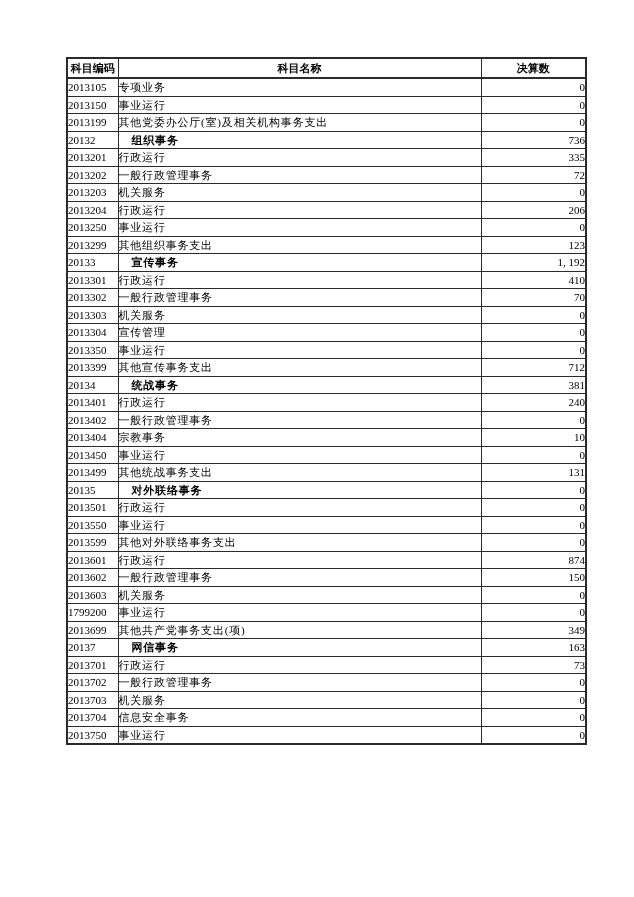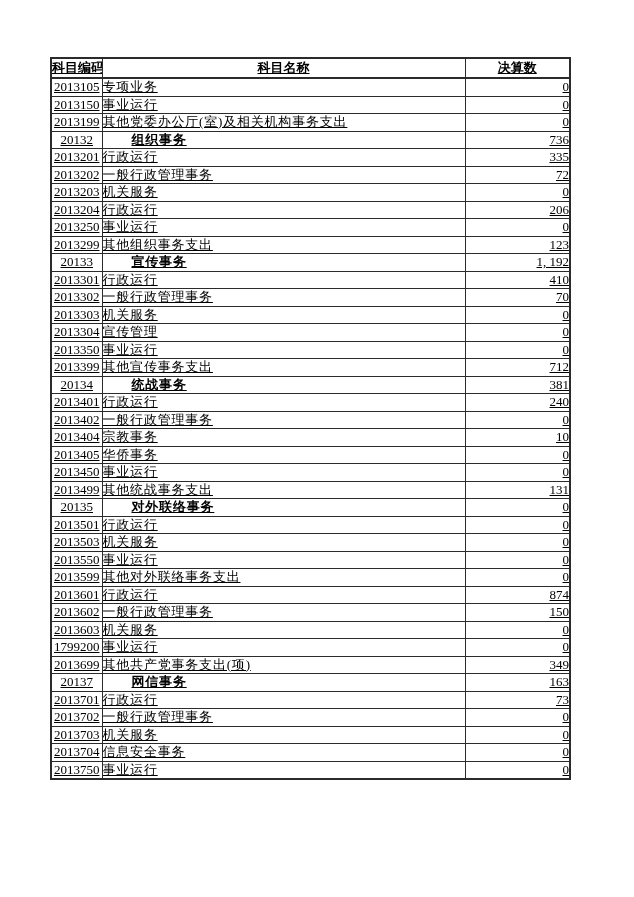--- a/index.html
+++ b/index.html
@@ -7,29 +7,28 @@
     position: relative;
     width: 634px;
     height: 897px;
     background: #ffffff;
     overflow: hidden;
     font-family: "Liberation Serif", "DejaVu Serif", serif;
     color: #000000;
   }
   table.budget-table {
     position: absolute;
-    left: 50px;
+    left: 66px;
     top: 57px;
     width: 519px;
     border-collapse: collapse;
     table-layout: fixed;
-    font-size: 13px;
+    font-size: 11px;
     color: #000000;
     background: #ffffff;
-    text-decoration: underline;
   }
   table.budget-table, table.budget-table th, table.budget-table td {
     border: 1px solid #2b2b2b;
   }
   table.budget-table { border-width: 2px; }
   table.budget-table th {
     height: 18px;
     line-height: 18px;
     padding: 0;
     font-weight: bold;
@@ -38,23 +37,23 @@
     white-space: nowrap;
     overflow: hidden;
   }
   table.budget-table td {
     height: 16.5px;
     line-height: 16.5px;
     padding: 0;
     white-space: nowrap;
     overflow: hidden;
   }
-  td.code-cell { padding-left: 2px; text-align: center; }
+  td.code-cell { padding-left: 2px; text-align: left; }
   td.name-cell { padding-left: 19px; letter-spacing: 0.8px; margin-left: 7px; }
-  td.name-cell.category { padding-left: 29px; font-weight: bold; }
+  td.name-cell.category { padding-left: 13px; font-weight: bold; }
   td.value-cell { text-align: right; padding-right: 3px; }
   col.col-code  { width: 51px; }
   col.col-name  { width: 363px; }
   col.col-value { width: 105px; }
 </style>
 </head>
 <body>
 
 <div class="page">
   <table class="budget-table">
@@ -170,47 +169,37 @@
           <td class="code-cell">2013402</td>
           <td class="name-cell">一般行政管理事务</td>
           <td class="value-cell">0</td>
         </tr>
         <tr>
           <td class="code-cell">2013404</td>
           <td class="name-cell">宗教事务</td>
           <td class="value-cell">10</td>
         </tr>
         <tr>
-          <td class="code-cell">2013405</td>
-          <td class="name-cell">华侨事务</td>
-          <td class="value-cell">0</td>
-        </tr>
-        <tr>
           <td class="code-cell">2013450</td>
           <td class="name-cell">事业运行</td>
           <td class="value-cell">0</td>
         </tr>
         <tr>
           <td class="code-cell">2013499</td>
           <td class="name-cell">其他统战事务支出</td>
           <td class="value-cell">131</td>
         </tr>
         <tr>
           <td class="code-cell">20135</td>
           <td class="name-cell category">对外联络事务</td>
           <td class="value-cell">0</td>
         </tr>
         <tr>
           <td class="code-cell">2013501</td>
           <td class="name-cell">行政运行</td>
-          <td class="value-cell">0</td>
-        </tr>
-        <tr>
-          <td class="code-cell">2013503</td>
-          <td class="name-cell">机关服务</td>
           <td class="value-cell">0</td>
         </tr>
         <tr>
           <td class="code-cell">2013550</td>
           <td class="name-cell">事业运行</td>
           <td class="value-cell">0</td>
         </tr>
         <tr>
           <td class="code-cell">2013599</td>
           <td class="name-cell">其他对外联络事务支出</td>

